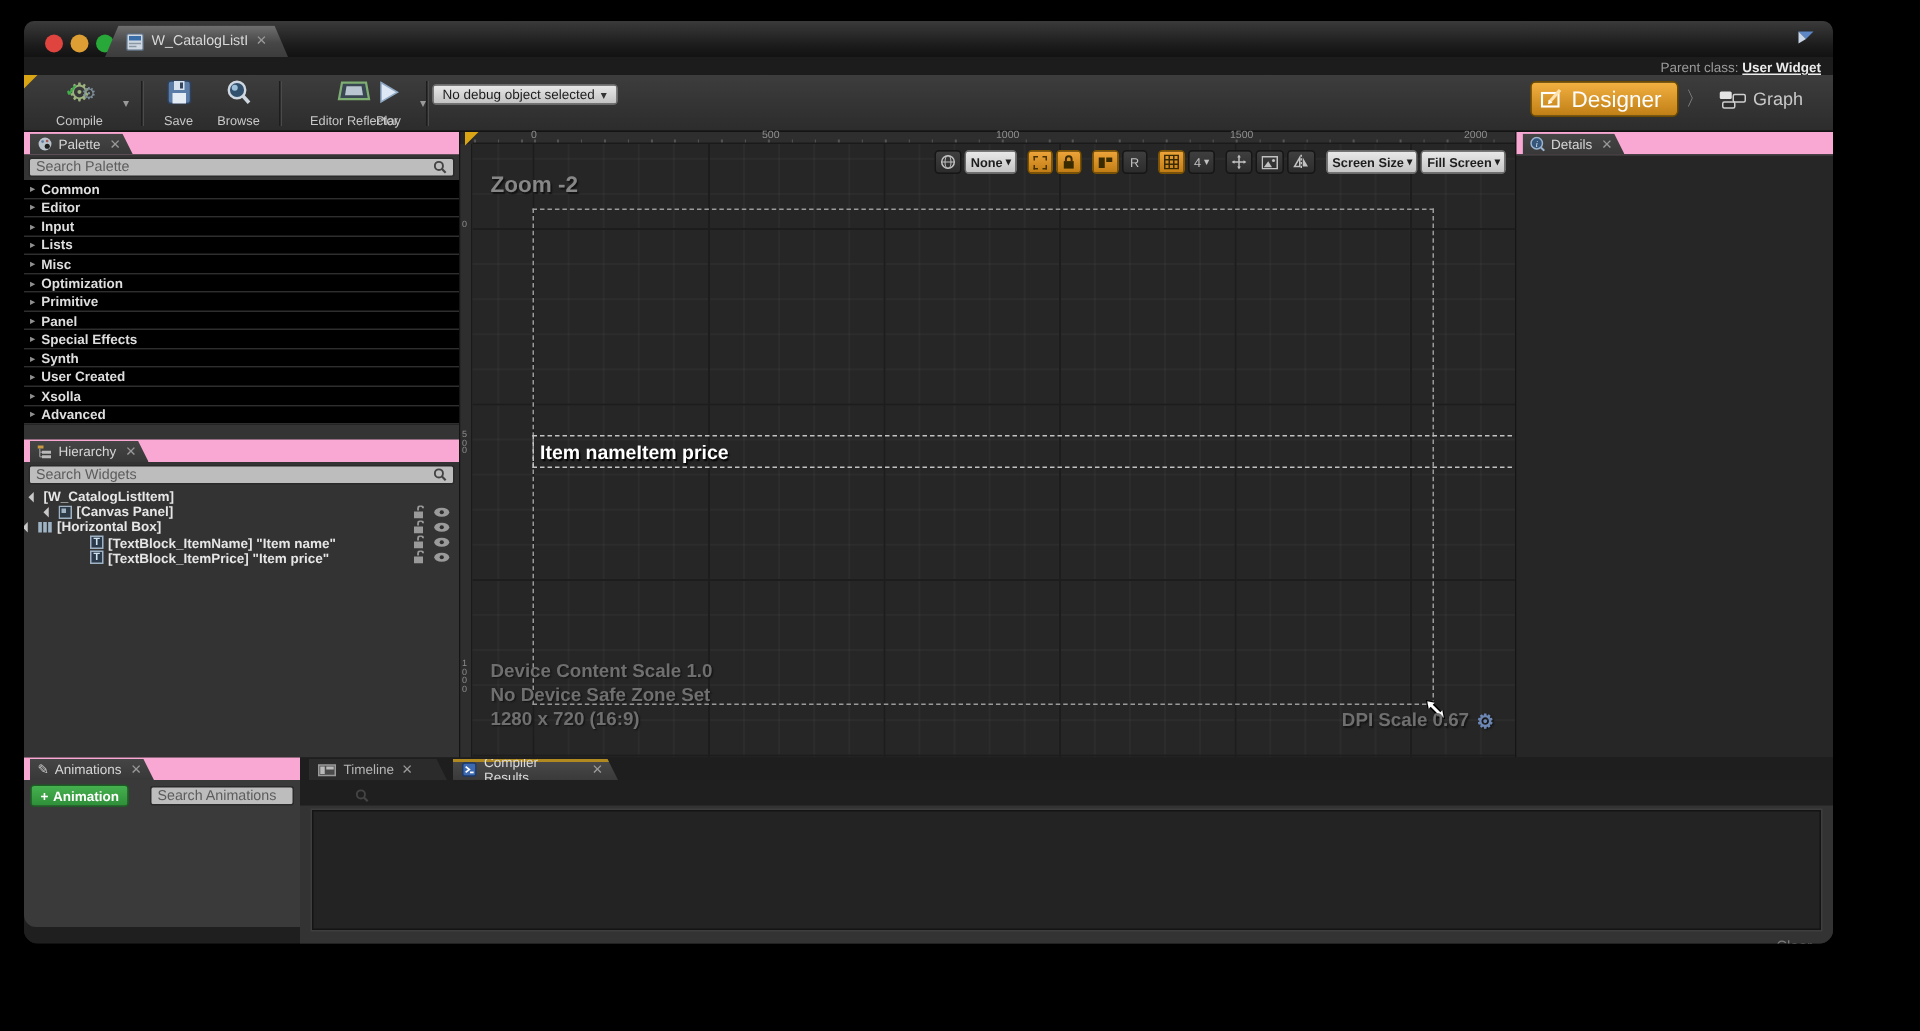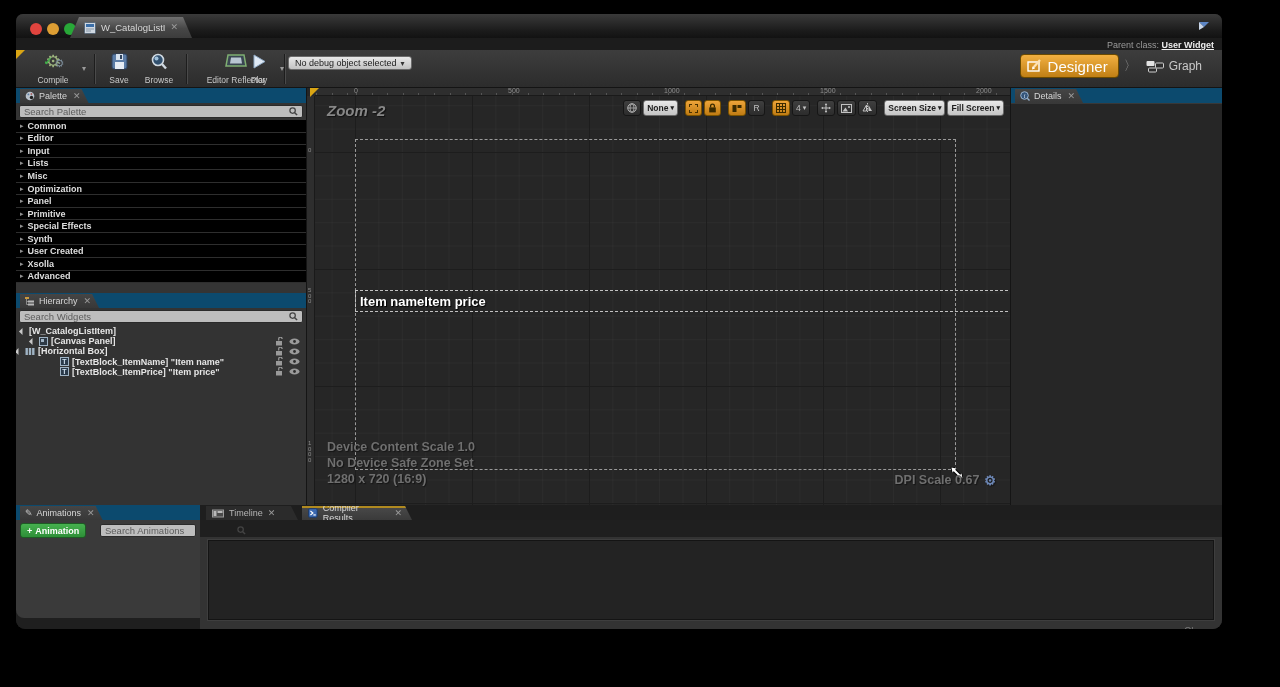--- a/index.html
+++ b/index.html
@@ -38,21 +38,21 @@
   .debugbtn .caret { color:#333; }
   .debugfilter { position:absolute; left:256px; top:24px; width:128px; text-align:center; font-size:8.5px; color:#c9c9c9;margin-top:32px; }
   .mode { position:absolute; top:4px; height:24px; display:flex; align-items:center; gap:5px; }
   .designer-btn { display:flex; align-items:center; gap:5px; height:24px; padding:0 10px 0 6px; border-radius:4px;
                   background:linear-gradient(#f2b041,#c07f15); border:1px solid #6b4a00;
                   color:#fdfdfd; font-size:15px; }
   .graph-btn { display:flex; align-items:center; gap:5px; color:#c9c9c9; font-size:12px; padding:0 4px; }
   .mode-sep { color:#8a8a8a; font-size:13px; }
 
   
-  .panel-tabrow { position:absolute; height:15px; background:#0c4a6e; width:100%; }
+  .panel-tabrow { position:absolute; height:15px; background:#f9a8d4; width:100%; }
   .ptab { position:absolute; top:1px; height:14px; display:flex; align-items:center; gap:4px; padding:0 8px 0 5px;
           background:linear-gradient(#454545,#383838); clip-path:polygon(0 0, calc(100% - 7px) 0, 100% 100%, 0 100%);
           font-size:9px; color:#d6d6d6; }
   .ptab .x { margin-left:2px; }
   .searchbox { position:absolute; height:13px; background:#bdbdbd; border-radius:2px; border:1px solid #2a2a2a;
                display:flex; align-items:center; padding:0 4px; }
   .searchbox input { flex:1; border:0; background:transparent; font-size:9.5px; color:#333; outline:none; font-family:"Liberation Sans",sans-serif; }
   .searchbox input::placeholder { color:#5c5c5c; }
   .mag { flex:none; }
 
@@ -73,21 +73,21 @@
   .hruler { position:absolute; left:8px; top:0; right:0; height:8px; background:#2e2e2e; border-bottom:1px solid #1a1a1a;
             background-image:repeating-linear-gradient(90deg,#555 0 1px,transparent 1px 15.6px); background-position:41px 0; background-size:100% 3px; background-repeat:repeat-x; background-position-y:5px; }
   .hruler span { position:absolute; top:-1px; font-size:7px; color:#8d8d8d; }
   .vruler { position:absolute; left:0; top:8px; bottom:0; width:8px; background:#2e2e2e; border-right:1px solid #1a1a1a; }
   .vruler span { position:absolute; left:1px; font-size:6px; line-height:5.5px; color:#8d8d8d; width:6px; word-break:break-all; }
   .canvas { position:absolute; left:8px; top:8px; right:0; bottom:0; background-color:#262626;
     background-image:
       linear-gradient(#1d1d1d 1px, transparent 1px), linear-gradient(90deg,#1d1d1d 1px, transparent 1px),
       linear-gradient(rgba(255,255,255,0.028) 1px, transparent 1px), linear-gradient(90deg,rgba(255,255,255,0.028) 1px, transparent 1px);
     background-size:117px 117px,117px 117px,23.4px 23.4px,23.4px 23.4px; background-position:40px 56px; overflow:hidden; }
-  .zoomlbl { position:absolute; left:12px; top:6px; font-size:15px; font-weight:bold; color:#878787; text-shadow:1px 1px 1px #111;font-style:italic; }
+  .zoomlbl { position:absolute; left:12px; top:19px; font-size:15px; font-weight:bold; color:#878787; text-shadow:1px 1px 1px #111; }
   .dtoolbar { position:absolute; top:4px; right:6px; display:flex; gap:2px; align-items:center; }
   .dbtn { height:16px; min-width:17px; border-radius:3px; border:1px solid #161616; display:flex; align-items:center; justify-content:center;
           background:linear-gradient(#3f3f3f,#2c2c2c); color:#c2c2c2; font-size:8.5px; padding:0 3px; gap:2px; }
   .dbtn.on { background:linear-gradient(#eda43a,#c07c13); color:#3a2a00; border-color:#7a5200; }
   .dbtn.lite { background:linear-gradient(#e9e9e9,#c4c4c4); color:#1e1e1e; border-color:#6a6a6a; font-weight:bold; }
   .dbtn .caret { font-size:7px; color:inherit; }
   .dash-sq { width:9px; height:9px; border:1px dashed #4a3200; }
   .outer-box { position:absolute; left:40px; top:43px; width:601px; height:331px; border:1px dashed #9a9a9a; }
   .hbox-row { position:absolute; left:40px; top:194px; width:683px; height:22px; border:1px dashed #c2c2c2;
               display:flex; align-items:center; justify-content:flex-start; padding:0 4px; }
@@ -265,25 +265,25 @@
           <div class="cat-row">
               <span class="tri">▸</span>
               <span class="nm">Misc</span>
             </div>
           <div class="cat-row">
               <span class="tri">▸</span>
               <span class="nm">Optimization</span>
             </div>
           <div class="cat-row">
               <span class="tri">▸</span>
+              <span class="nm">Primitive</span>
+            </div>
+          <div class="cat-row">
+              <span class="tri">▸</span>
               <span class="nm">Panel</span>
-            </div>
-          <div class="cat-row">
-              <span class="tri">▸</span>
-              <span class="nm">Primitive</span>
             </div>
           <div class="cat-row">
               <span class="tri">▸</span>
               <span class="nm">Special Effects</span>
             </div>
           <div class="cat-row">
               <span class="tri">▸</span>
               <span class="nm">Synth</span>
             </div>
           <div class="cat-row">

